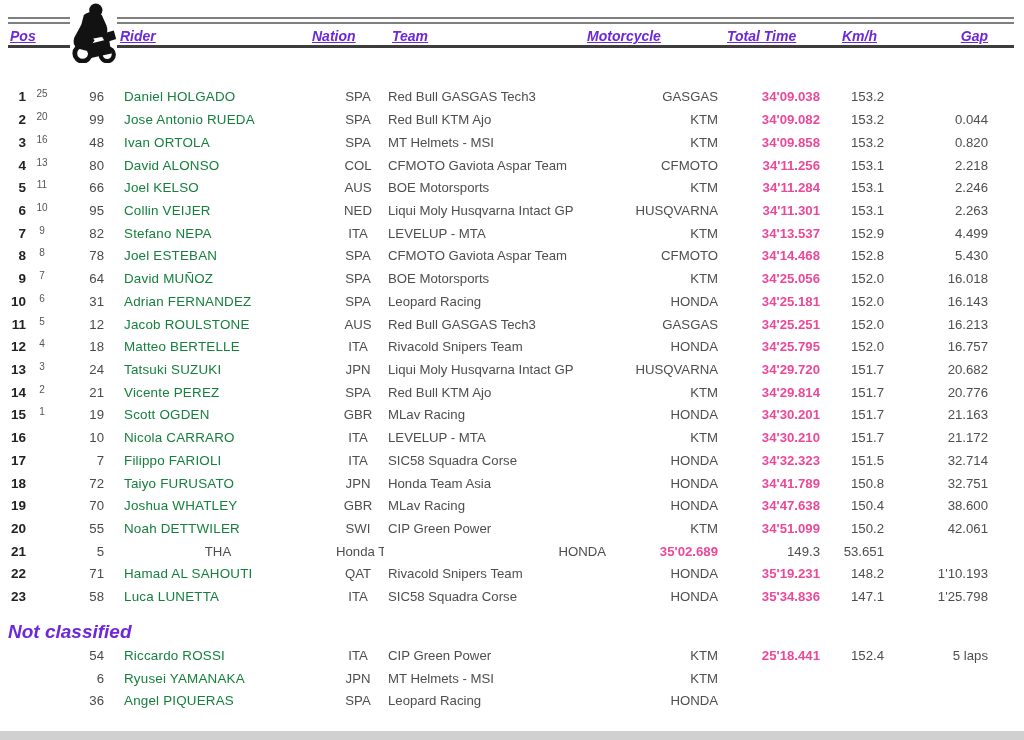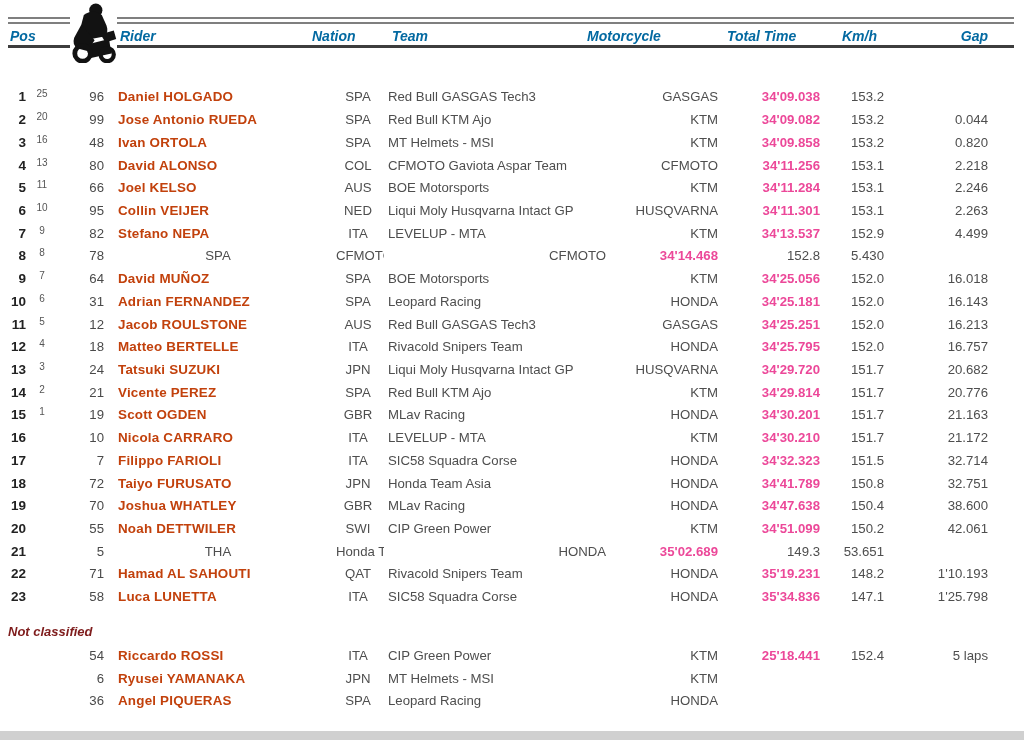--- a/index.html
+++ b/index.html
@@ -13,21 +13,21 @@
   .rule { position:absolute; background:#7f7f7f; height:2px; }
   .rule.dark { background:#3d3d3d; height:2.5px; }
   .r-a1 { top:17px; left:8px;   width:62px; }
   .r-a2 { top:17px; left:117px; width:897px; }
   .r-b1 { top:22px; left:8px;   width:62px; }
   .r-b2 { top:22px; left:117px; width:897px; }
   .r-c1 { top:45px; left:8px;   width:62px; }
   .r-c2 { top:45px; left:117px; width:897px; }
   
   .hdr { position:absolute; top:26px; height:20px; line-height:20px;
-         font-size:14px; font-weight:bold; font-style:italic; color:#0369a1; }
+         font-size:14px; font-weight:bold; font-style:italic; color:#6d28d9;text-decoration:underline; }
   .h-pos  { left:10px; }
   .h-rider{ left:120px; }
   .h-nat  { left:312px; }
   .h-team { left:392px; }
   .h-moto { left:587px; }
   .h-time { left:727px; }
   .h-kmh  { left:842px; }
   .h-gap  { right:36px; }
   
   .bike-icon { position:absolute; left:66px; top:3px; width:56px; height:60px; }
@@ -35,31 +35,31 @@
   .rows { position:absolute; left:0; width:988px; }
   .rows-main { top:85.5px; }
   .rows-nc   { top:644px; }
   .row { display:grid;
          grid-template-columns:26px 32px 46px 228px 52px 222px 112px 102px 64px 104px;
          height:22.72px; align-items:center; font-size:13.2px; color:#4e4e4e;
          white-space:nowrap; }
   .c-pos   { text-align:right; font-weight:bold; color:#222; font-size:13.5px; }
   .c-pts   { text-align:center; font-size:10px; transform:translateY(-3px); color:#555; }
   .c-num   { text-align:right; color:#4a4a4a; }
-  .c-rider { padding-left:14px; font-weight:bold; color:#c2410c; font-size:13.4px; letter-spacing:.2px;
+  .c-rider { padding-left:20px; font-weight:normal; color:#15803d; font-size:13.4px; letter-spacing:.2px;
              overflow:hidden; }
   .c-nation{ text-align:center; }
   .c-team  { padding-left:4px; overflow:hidden; }
   .c-moto  { text-align:right; }
   .c-time  { text-align:right; font-weight:bold; color:#ec4899; }
   .c-kmh   { text-align:right; }
   .c-gap   { text-align:right; }
   
   .nc-label { position:absolute; left:8px; top:622px; height:20px; line-height:20px;
-              font-size:13px; font-weight:bold; font-style:italic; color:#7f1d1d; }
+              font-size:19px; font-weight:bold; font-style:italic; color:#6d28d9; }
   
   .bottom-band { position:absolute; left:0; right:0; top:731px; height:9px; background:#d0d0d0; }
 </style>
 </head>
 <body>
 
 <div class="sheet">
 
   <div class="rule r-a1"></div>
   <div class="rule r-a2"></div>
@@ -171,20 +171,21 @@
         <span class="c-team">LEVELUP - MTA</span>
         <span class="c-moto">KTM</span>
         <span class="c-time">34'13.537</span>
         <span class="c-kmh">152.9</span>
         <span class="c-gap">4.499</span>
       </div>
       <div class="row">
         <span class="c-pos">8</span>
         <span class="c-pts">8</span>
         <span class="c-num">78</span>
+        <span class="c-rider">Joel ESTEBAN</span>
         <span class="c-nation">SPA</span>
         <span class="c-team">CFMOTO Gaviota Aspar Team</span>
         <span class="c-moto">CFMOTO</span>
         <span class="c-time">34'14.468</span>
         <span class="c-kmh">152.8</span>
         <span class="c-gap">5.430</span>
       </div>
       <div class="row">
         <span class="c-pos">9</span>
         <span class="c-pts">7</span>

